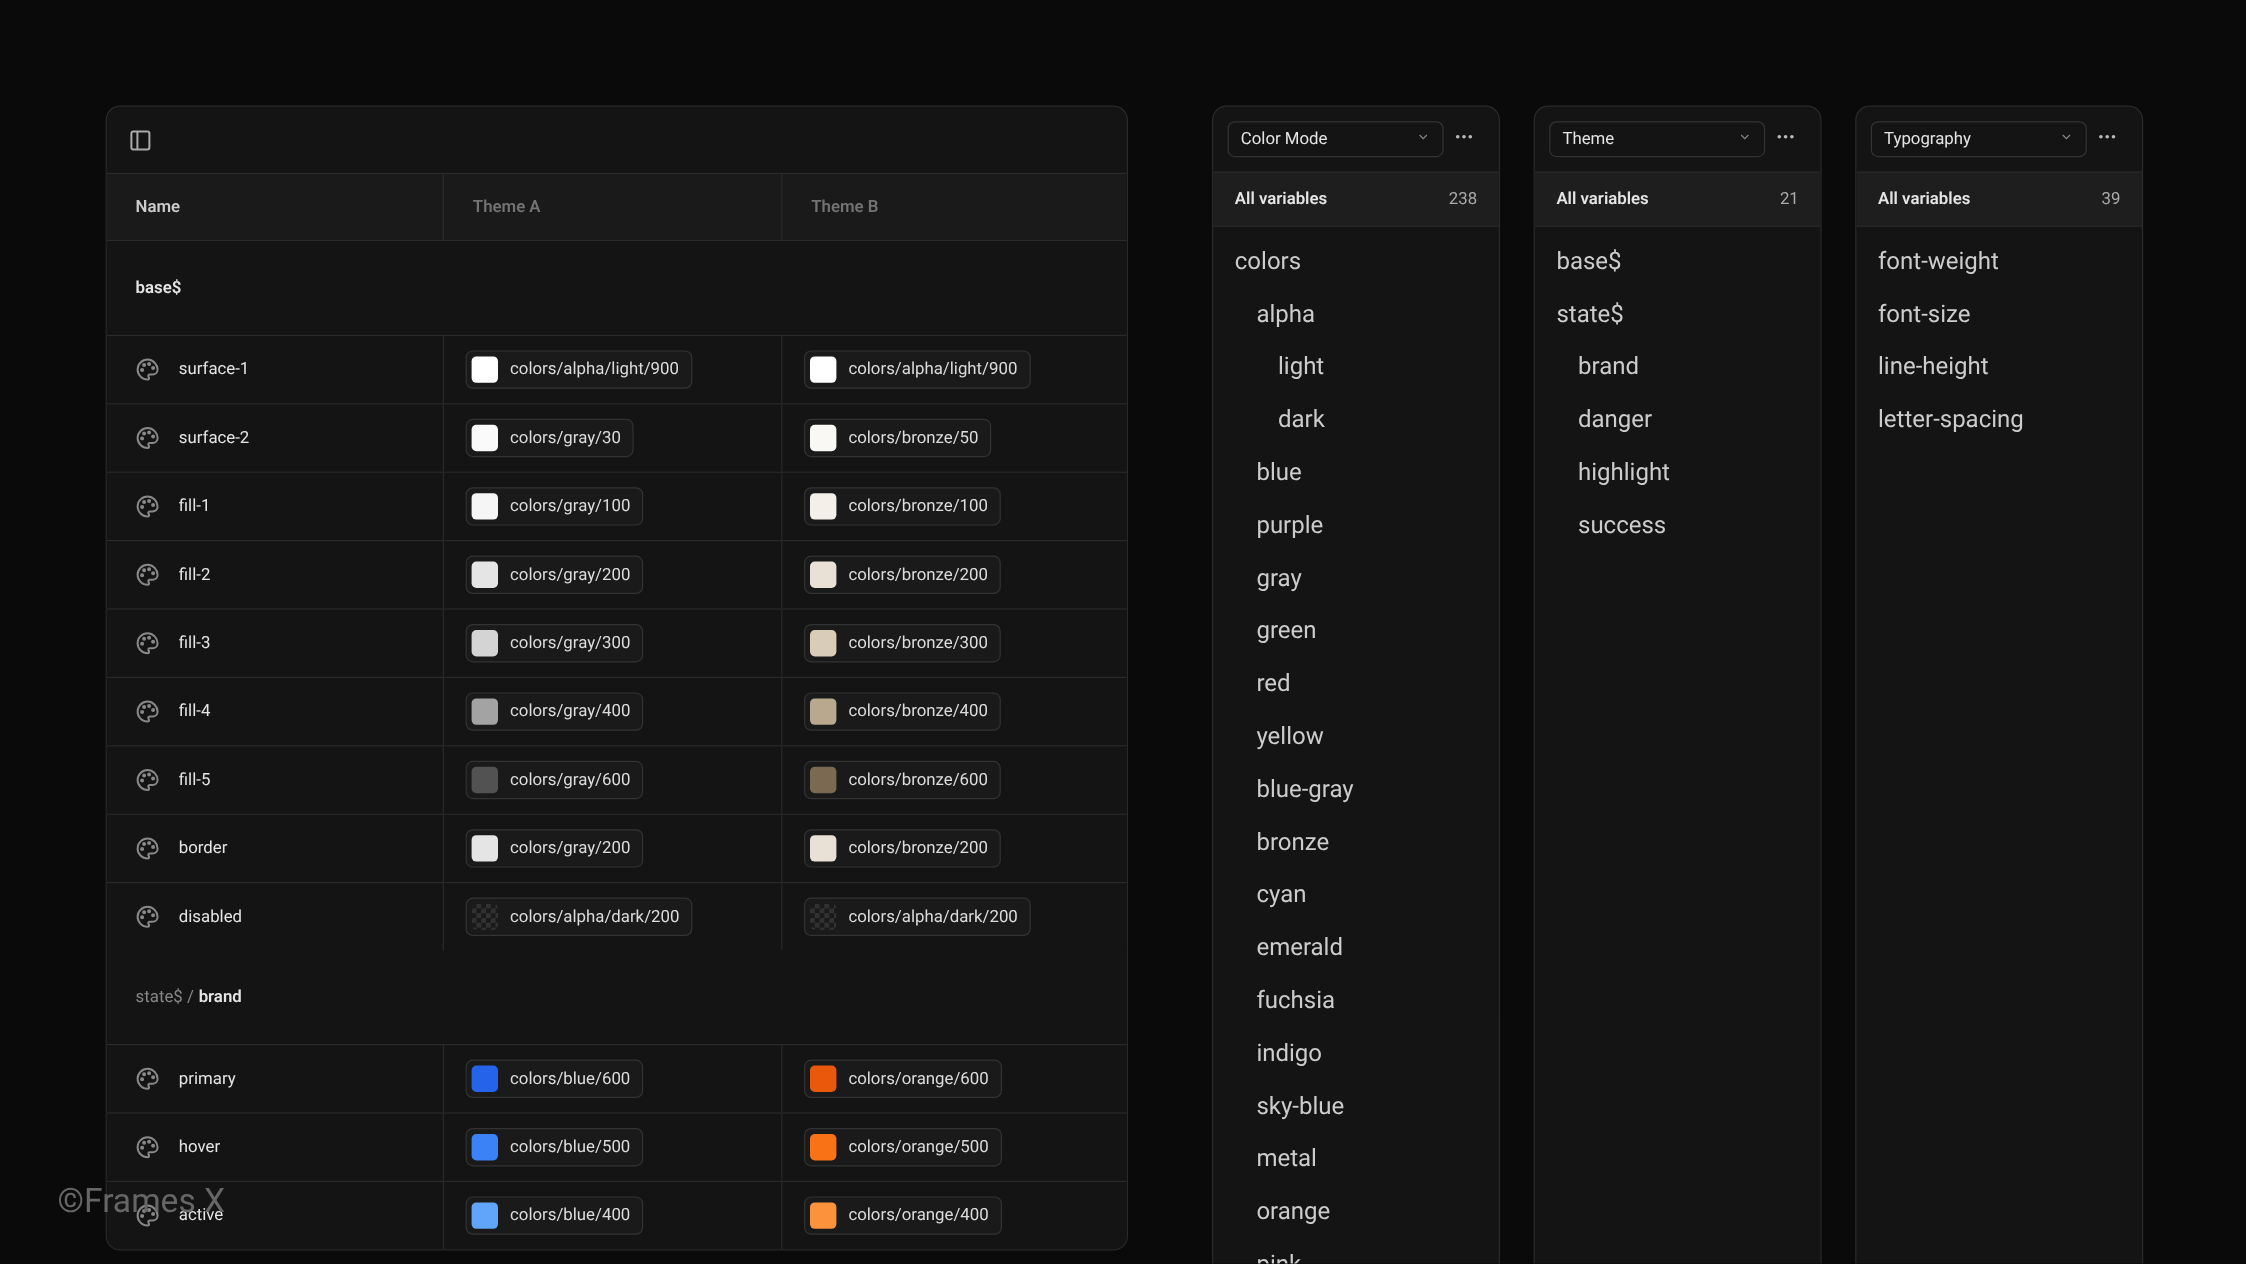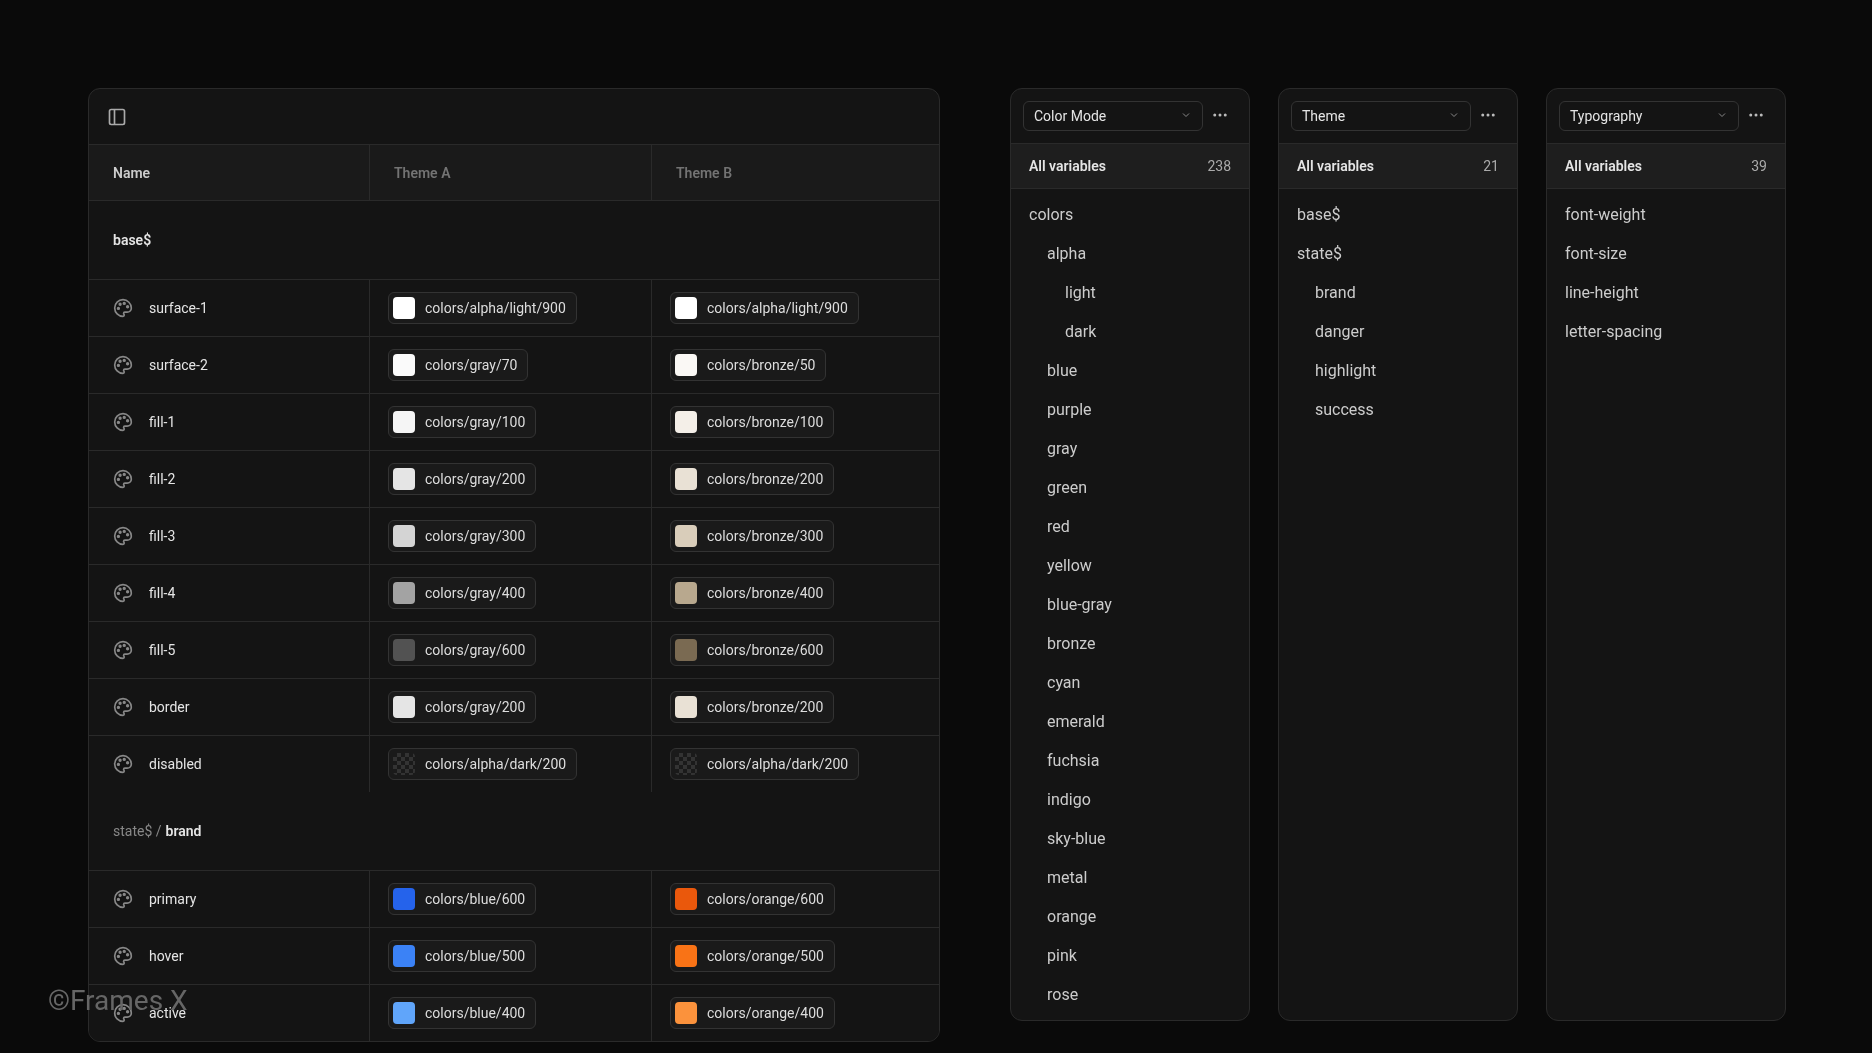--- a/index.html
+++ b/index.html
@@ -147,21 +147,21 @@
     font-weight: 600;
     border-top: 1px solid #2a2a2a;
     border-bottom: 1px solid #2a2a2a;
   }
   .summary .count { color: #aaa; font-weight: 400; }
   .tree { padding: 6px 0; }
   .tree-item {
     padding: 10px 18px;
     color: #ccc;
     cursor: pointer;
-    font-size: 16px;
+    font-size: 20px;
   }
   .tree-item.indent-1 { padding-left: 36px; }
   .tree-item.indent-2 { padding-left: 54px; }
 
   .watermark {
     position: absolute;
     left: 48px;
     top: 984px;
     color: #666;
     font-size: 28px;
@@ -219,21 +219,21 @@
             <circle cx="17.5" cy="10.5" r="1"></circle>
             <circle cx="8.5" cy="7.5" r="1"></circle>
             <circle cx="6.5" cy="12.5" r="1"></circle>
             <path d="M12 2C6.5 2 2 6.5 2 12s4.5 10 10 10c.9 0 1.5-.7 1.5-1.5 0-.4-.2-.8-.4-1-.3-.3-.4-.7-.4-1 0-.9.7-1.5 1.5-1.5H17c2.8 0 5-2.2 5-5 0-5-4.5-10-10-10z"></path>
           </svg>
           <span>surface-2</span>
         </div>
         <div class="value-cell">
           <div class="token-pill">
             <div class="swatch" style="background: rgb(250, 250, 250);"></div>
-            <span class="token-label">colors/gray/70</span>
+            <span class="token-label">colors/gray/30</span>
           </div>
         </div>
         <div class="value-cell">
           <div class="token-pill">
             <div class="swatch" style="background: rgb(250, 248, 245);"></div>
             <span class="token-label">colors/bronze/50</span>
           </div>
         </div>
       </div>
       <div class="var-row">

